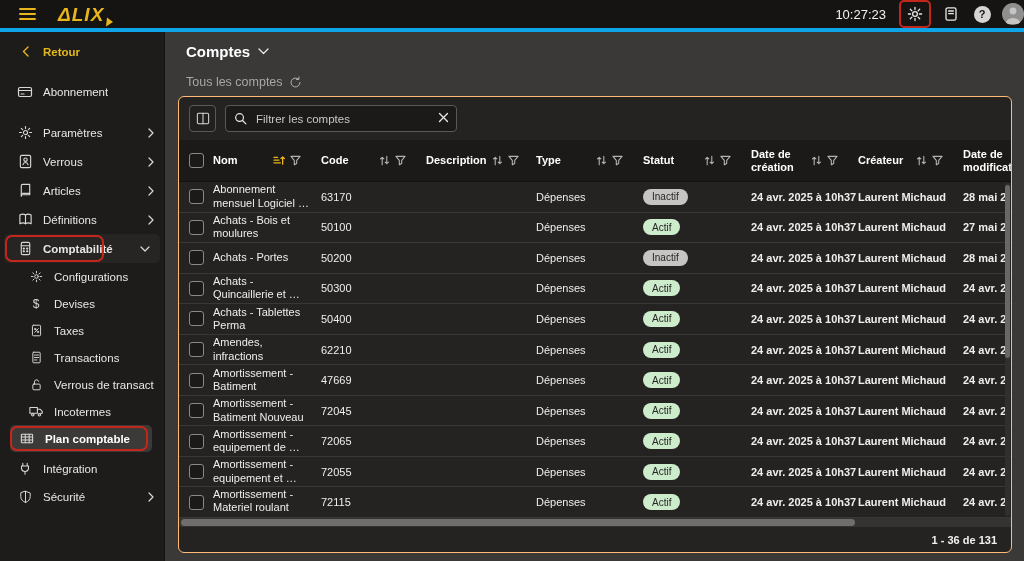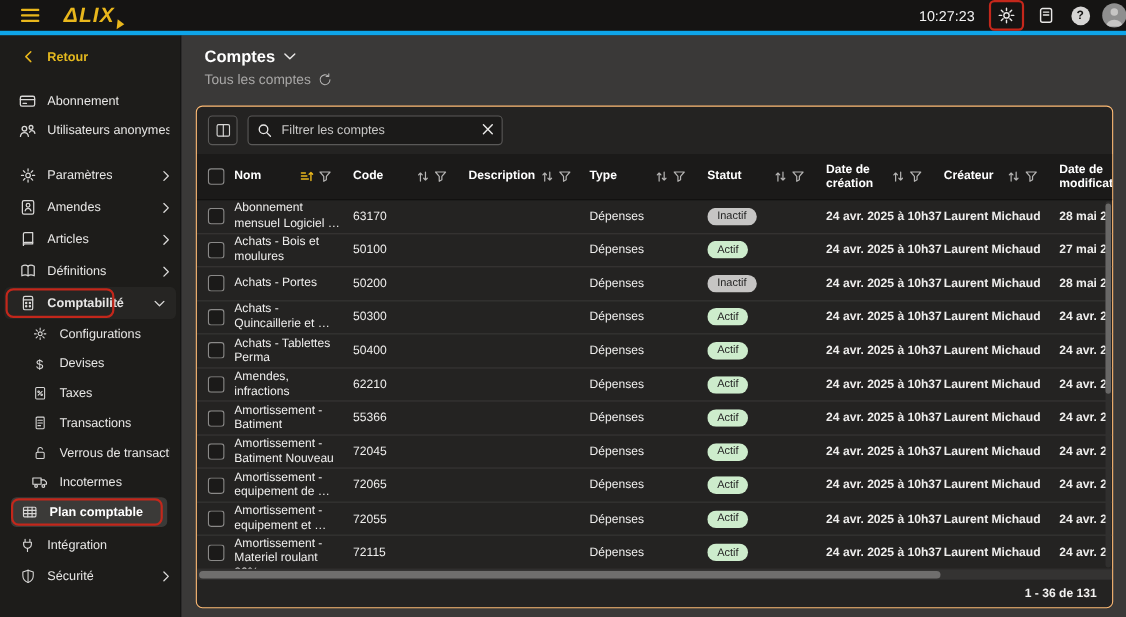--- a/index.html
+++ b/index.html
@@ -43,21 +43,21 @@
   .annotation { position:absolute; top:1px; bottom:1px; border:2px solid #c3271b; border-radius:7px; pointer-events:none; }
   .ann-compta { left:1px; right:56px; }
   .ann-plan { left:0px; right:4px; }
   .dollar-glyph { font-size:12px; color:#d9d8d7; line-height:1; }
 
   
   .main { position:absolute; top:32px; left:165px; right:0; bottom:0; background:#3a3938; }
   .page-head { position:absolute; left:21px; top:11px; }
   .page-title-row { display:flex; align-items:center; gap:8px; }
   .page-title { font-size:15px; font-weight:bold; color:#fff; }
-  .page-sub-row { display:flex; align-items:center; gap:6px; margin-top:5px; }
+  .page-sub-row { display:flex; align-items:center; gap:6px; margin-top:15px; }
   .page-sub { font-size:12.5px; color:#a8a7a6; }
 
   
   .card { position:absolute; left:13px; width:834px; top:64px; height:457px; background:#242322;
           border:1px solid #fdba74; border-radius:6px; overflow:hidden; display:flex; flex-direction:column; }
   .toolbar { height:43px; flex:0 0 43px; display:flex; align-items:center; gap:9px; padding:0 10px; }
   .cols-btn { width:27px; height:27px; border:1px solid #5a5958; border-radius:4px; background:#21201f;
               display:flex; align-items:center; justify-content:center; cursor:pointer; }
   .filter-wrap { position:relative; width:232px; height:27px; }
   .filter-input { width:100%; height:100%; background:#1b1a19; border:1px solid #5a5958; border-radius:4px;
@@ -159,31 +159,20 @@
   <div class="sitem">
     <span class="sicon">
       <svg width="16" height="16" viewBox="0 0 16 16" class="ic">
           <rect x="1.5" y="3.5" width="13" height="9" rx="1.5"></rect>
           <path d="M1.5 6.5h13M4 10h3"></path>
         </svg>
     </span>
     <span class="slabel">Abonnement</span>
   </div>
 
-  <div class="sitem">
-    <span class="sicon">
-      <svg width="16" height="16" viewBox="0 0 16 16" class="ic">
-          <circle cx="5.2" cy="6" r="2.1"></circle>
-          <path d="M1.6 13c.3-2.1 1.8-3.4 3.6-3.4 1.9 0 3.3 1.3 3.6 3.4"></path>
-          <circle cx="11.2" cy="4.8" r="1.7"></circle>
-          <path d="M9.9 9.2c.4-.9 1.2-1.4 2.2-1.4 1.3 0 2.3.9 2.6 2.4"></path>
-        </svg>
-    </span>
-    <span class="slabel">Utilisateurs anonymes</span>
-  </div>
 
   <div class="spacer13"></div>
 
   <div class="sitem h29">
     <span class="sicon">
       <svg width="15" height="15" viewBox="0 0 16 16" class="ic">
           <circle cx="8" cy="8" r="2.2"></circle>
           <path d="M8 1.6v2M8 12.4v2M1.6 8h2M12.4 8h2M3.5 3.5l1.5 1.5M11 11l1.5 1.5M12.5 3.5L11 5M5 11l-1.5 1.5"></path>
         </svg>
     </span>
@@ -196,21 +185,21 @@
   </div>
 
   <div class="sitem h29">
     <span class="sicon">
       <svg width="15" height="15" viewBox="0 0 16 16" class="ic">
           <rect x="2.5" y="1.5" width="11" height="13" rx="1.5"></rect>
           <circle cx="8" cy="6" r="1.8"></circle>
           <path d="M5.2 11.5c.4-1.6 1.5-2.5 2.8-2.5s2.4.9 2.8 2.5"></path>
         </svg>
     </span>
-    <span class="slabel">Amendes</span>
+    <span class="slabel">Verrous</span>
     <span class="schev">
       <svg width="6" height="10" viewBox="0 0 6 10" class="ic">
           <path d="M1 1l4 4-4 4"></path>
         </svg>
     </span>
   </div>
 
   <div class="sitem h29">
     <span class="sicon">
       <svg width="15" height="15" viewBox="0 0 16 16" class="ic">
@@ -616,21 +605,21 @@
     <div class="cell strong">24 avr. 2025 à 10h37</div>
     <div class="cell strong">Laurent Michaud</div>
     <div class="cell strong">24 avr. 2</div>
   </div>
 
   <div class="trow grid">
     <div class="cell ck-cell">
             <span class="checkbox"></span>
           </div>
     <div class="cell wrap">Amortissement - Batiment</div>
-    <div class="cell">55366</div>
+    <div class="cell">47669</div>
     <div class="cell"></div>
     <div class="cell">Dépenses</div>
     <div class="cell"><span class="badge b-green">Actif</span></div>
     <div class="cell strong">24 avr. 2025 à 10h37</div>
     <div class="cell strong">Laurent Michaud</div>
     <div class="cell strong">24 avr. 2</div>
   </div>
 
   <div class="trow grid">
     <div class="cell ck-cell">

